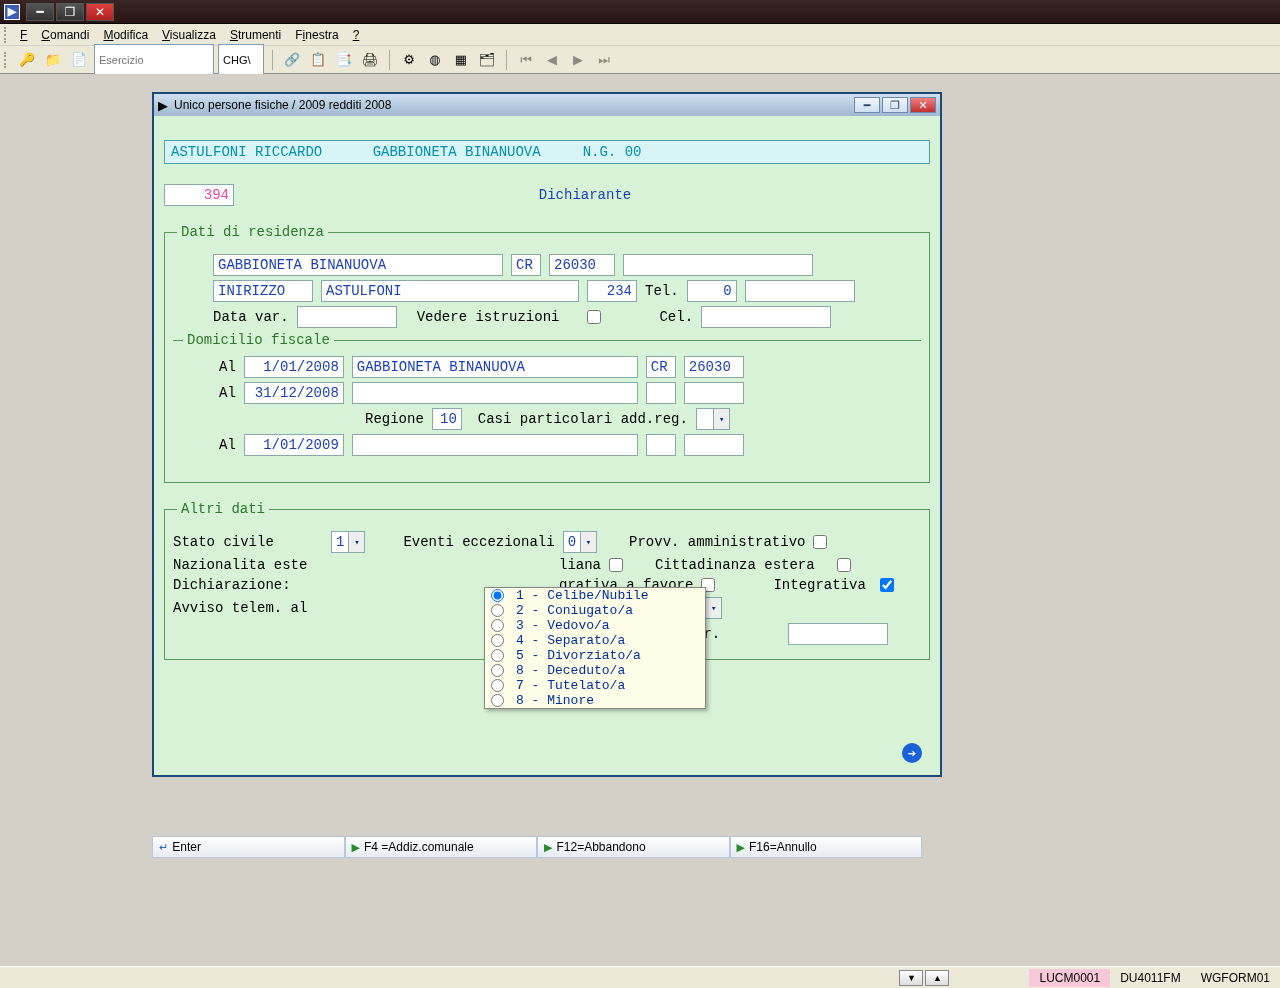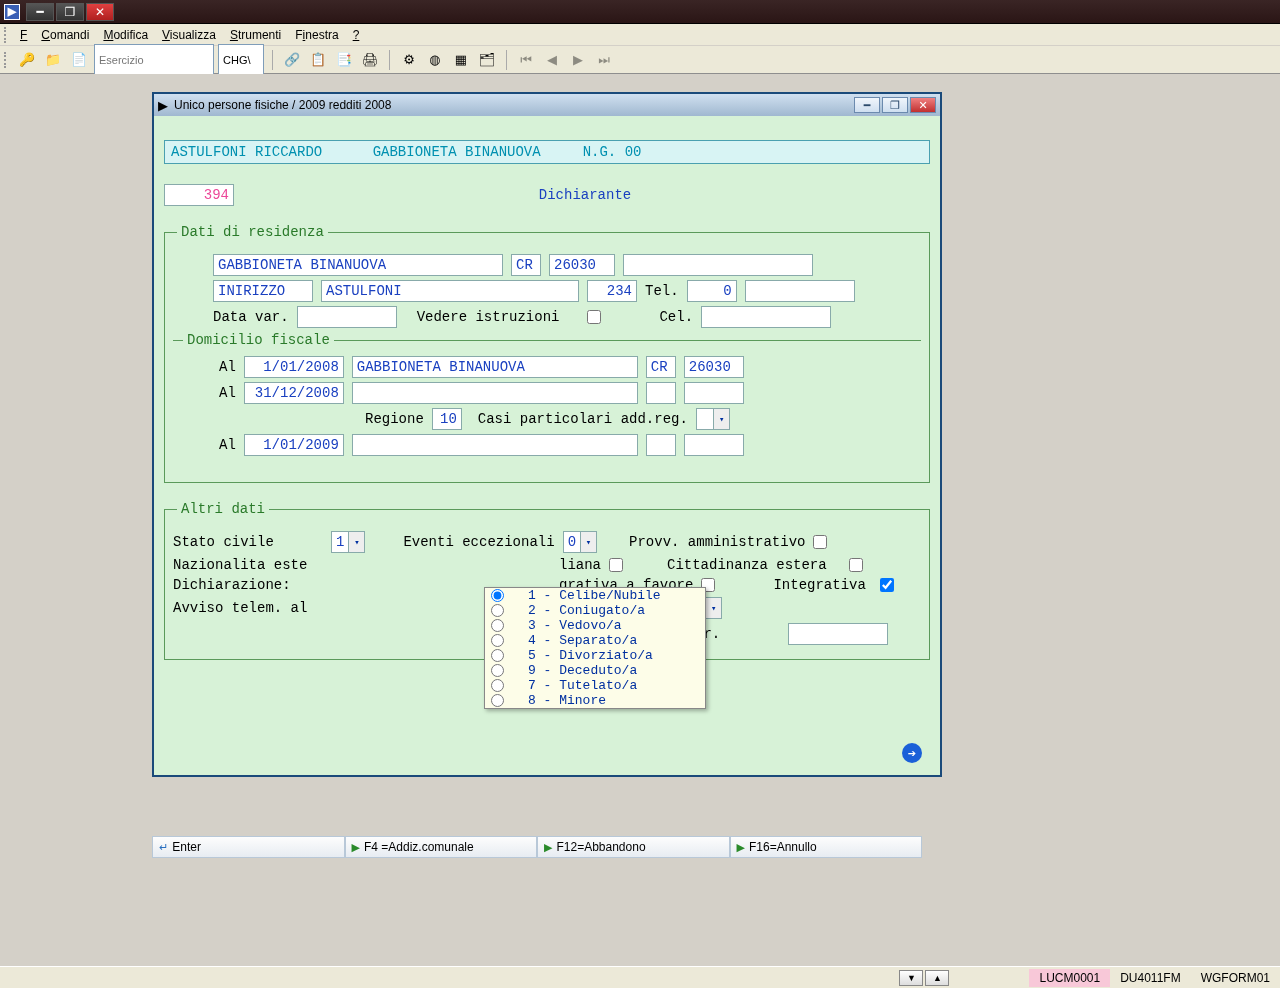--- a/index.html
+++ b/index.html
@@ -239,21 +239,21 @@
     background:#fdfde8;
     border:1px solid #888;
     font-family:"Courier New",monospace;
     font-size:13px;
     z-index:10;
     box-shadow:2px 2px 4px rgba(0,0,0,.3);
   }
   .popup-row {
     display:flex;align-items:center;
     padding:0px 6px;
-    gap:24px;
+    gap:12px;
   }
   .popup-row input[type=radio]{ margin:0; }
 
   .next-arrow {
     position:absolute;
     right:18px; bottom:12px;
     width:20px;height:20px;
     border-radius:50%;
     background:#1a60d8;
     display:flex;align-items:center;justify-content:center;
@@ -448,21 +448,21 @@
               <span class="arrow">▾</span>
             </span>
           <span class="lbl" style="margin-left:24px">Provv. amministrativo</span>
           <input type="checkbox" class="chk" style="">
         </div>
         <div class="frow">
           <span class="lbl" style="width:160px">Nazionalita este</span>
           <span style="width:210px"></span>
           <span class="lbl">liana</span>
           <input type="checkbox" class="chk" style="">
-          <span class="lbl" style="margin-left:36px">Cittadinanza estera</span>
+          <span class="lbl" style="margin-left:24px">Cittadinanza estera</span>
           <input type="checkbox" class="chk" style="margin-left: 14px;">
         </div>
         <div class="frow">
           <span class="lbl" style="width:160px">Dichiarazione:</span>
           <span style="width:210px"></span>
           <span class="lbl">grativa a favore</span>
           <input type="checkbox" class="chk" style="">
           <span class="lbl" style="margin-left:50px">Integrativa</span>
           <input type="checkbox" class="chk" checked="" style="margin-left: 6px;">
         </div>
@@ -498,21 +498,21 @@
           <label class="popup-row">
             <input type="radio" name="sc" style="">
             <span>4 - Separato/a</span>
           </label>
           <label class="popup-row">
             <input type="radio" name="sc" style="">
             <span>5 - Divorziato/a</span>
           </label>
           <label class="popup-row">
             <input type="radio" name="sc" style="">
-            <span>9 - Deceduto/a</span>
+            <span>8 - Deceduto/a</span>
           </label>
           <label class="popup-row">
             <input type="radio" name="sc" style="">
             <span>7 - Tutelato/a</span>
           </label>
           <label class="popup-row">
             <input type="radio" name="sc" style="">
             <span>8 - Minore</span>
           </label>
         </div>

